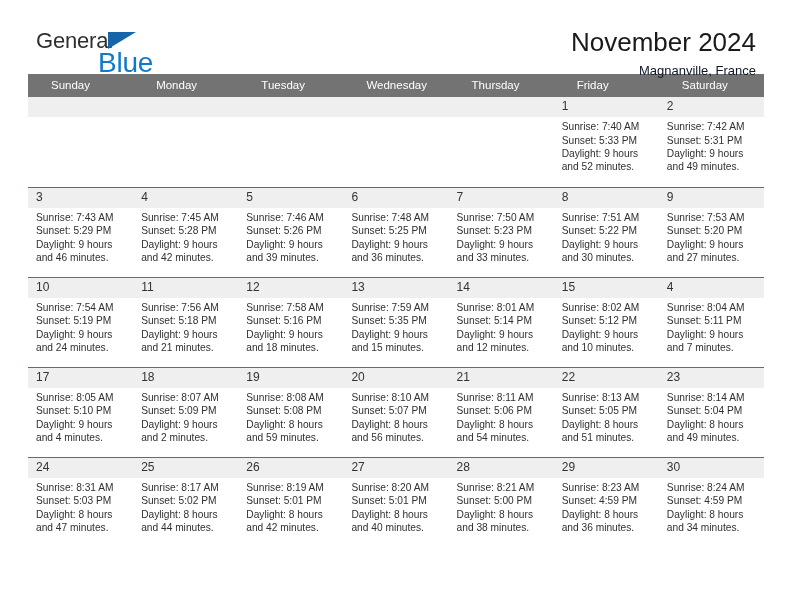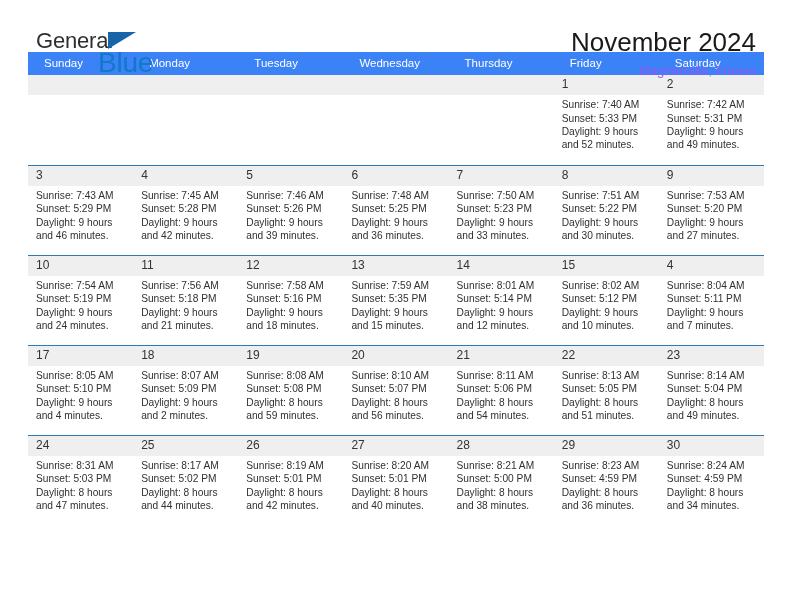--- a/index.html
+++ b/index.html
@@ -19,21 +19,21 @@
   .page {
     position: relative;
     width: 792px;
     height: 612px;
     padding: 0 28px;
   }
 
   
   .header {
     position: relative;
-    height: 52px;
+    height: 74px;
     padding-top: 28px;
   }
   .brand {
     position: absolute;
     left: 8px;
     top: 30px;
     width: 230px;
     height: 48px;
     line-height: 1;
     user-select: none;
@@ -72,38 +72,38 @@
   }
   .cal-title {
     font-size: 26px;
     font-weight: normal;
     color: #1a1a1a;
     line-height: 1.15;
     margin: 0;
   }
   .cal-subtitle {
     font-size: 13px;
-    color: #8b5cf6;
+    color: #0f172a;
     margin-top: 6px;
     line-height: 1.15;
   }
 
   
   .calendar {
     width: 736px;
     border-collapse: collapse;
     table-layout: fixed;
   }
   .calendar th {
-    background: #3b82f6;
+    background: #737373;
     color: #ffffff;
     font-weight: normal;
     font-size: 11.5px;
     text-align: left;
-    padding: 5px 0 6px 16px;
+    padding: 5px 0 6px 23px;
     border: none;
   }
   .calendar td {
     width: 105.1px;
     height: 90px;
     vertical-align: top;
     padding: 0;
     border: none;
     border-top: 1.5px solid #3079b5;
     background: #ffffff;

